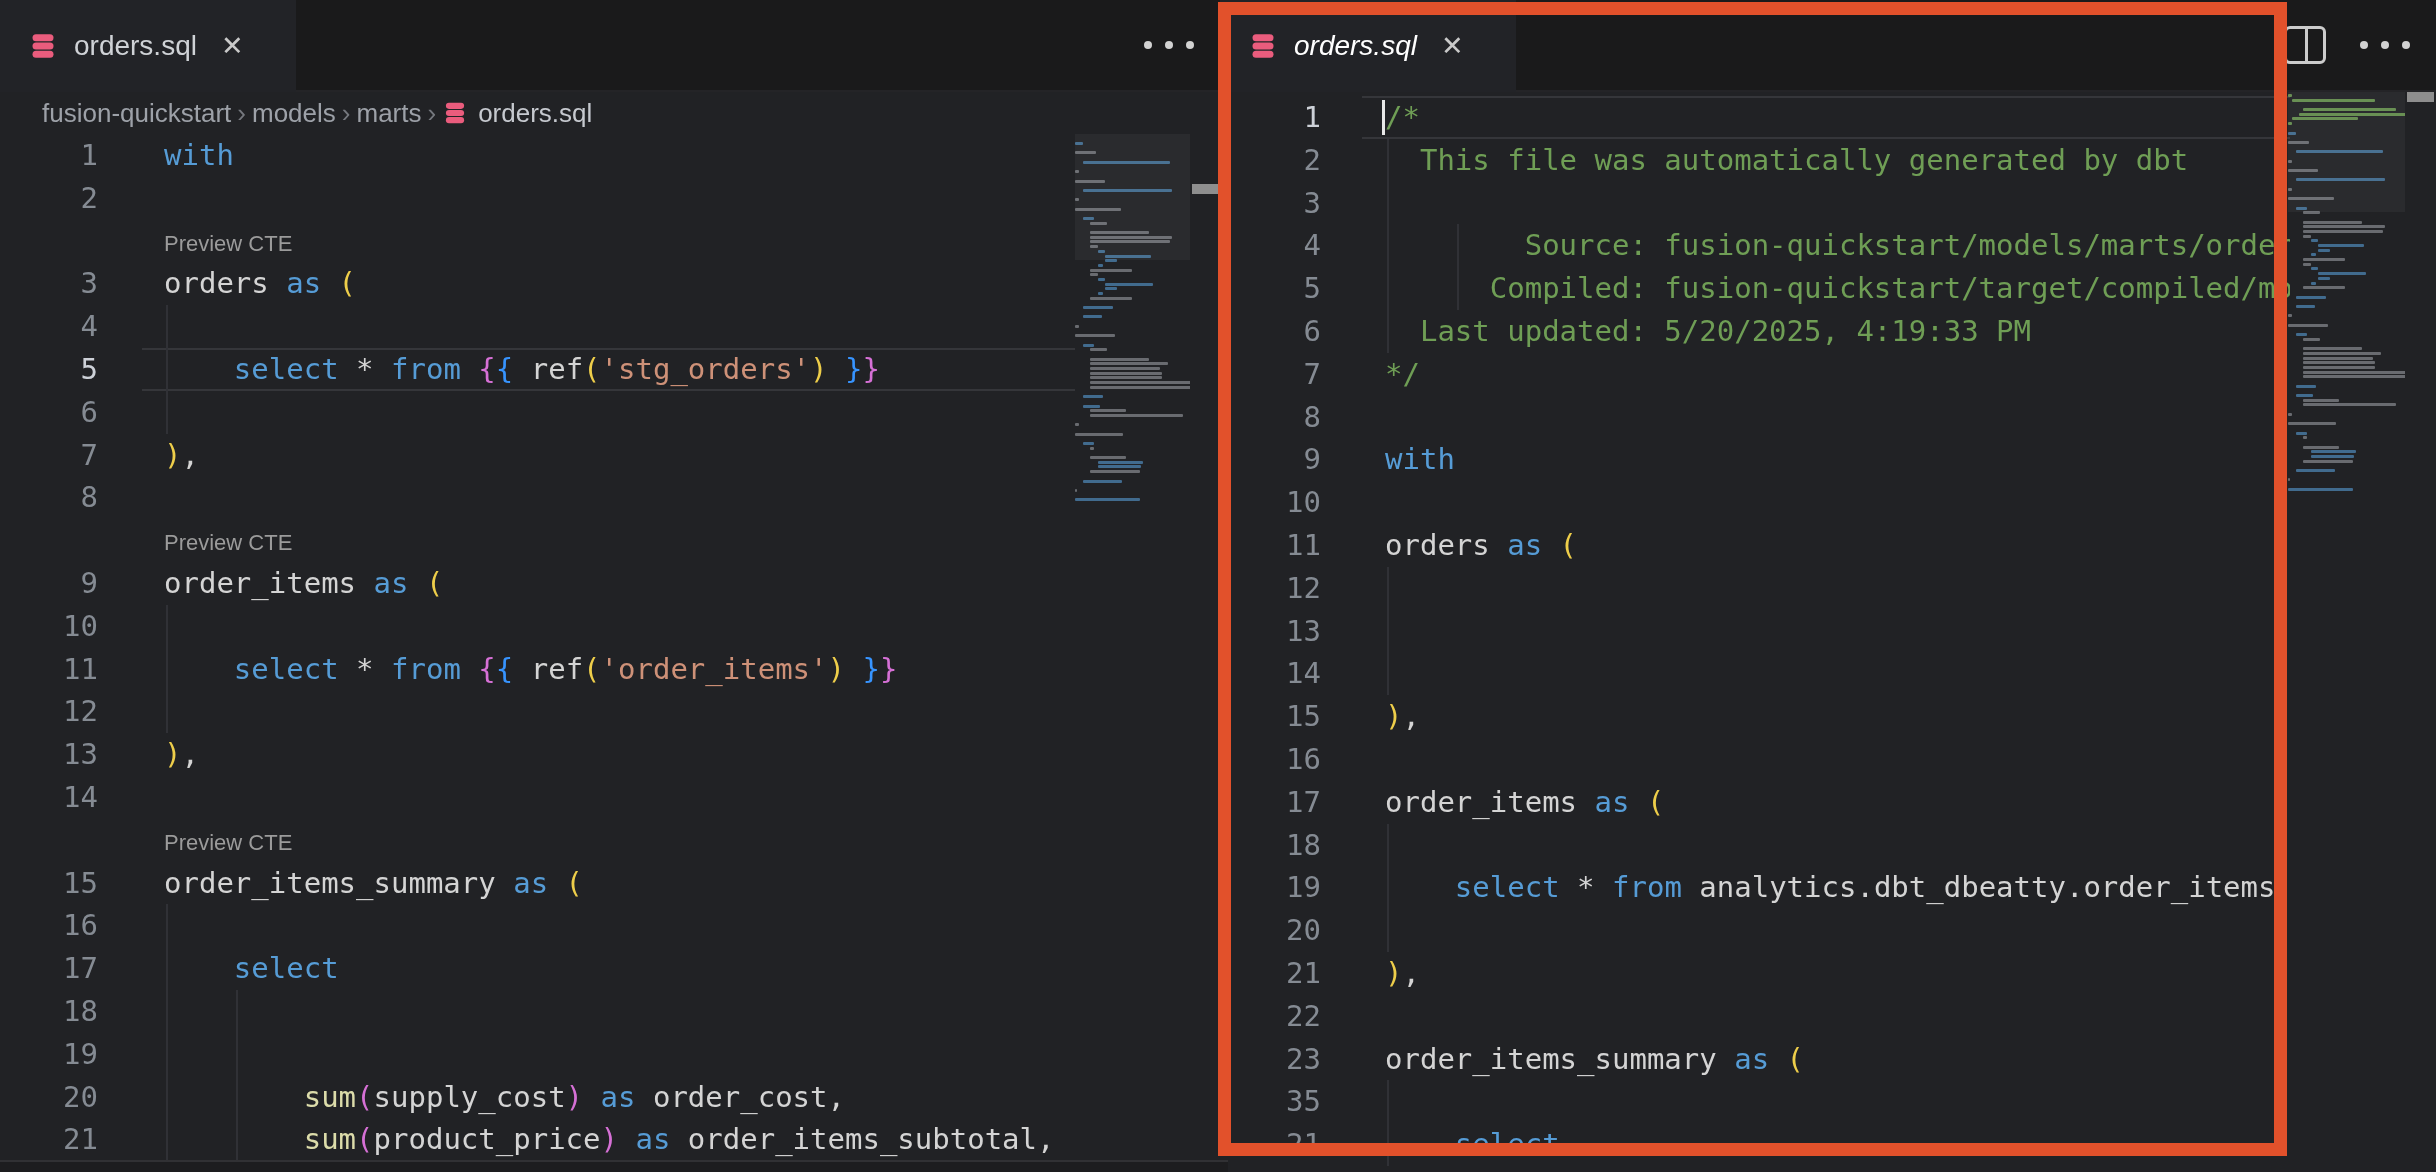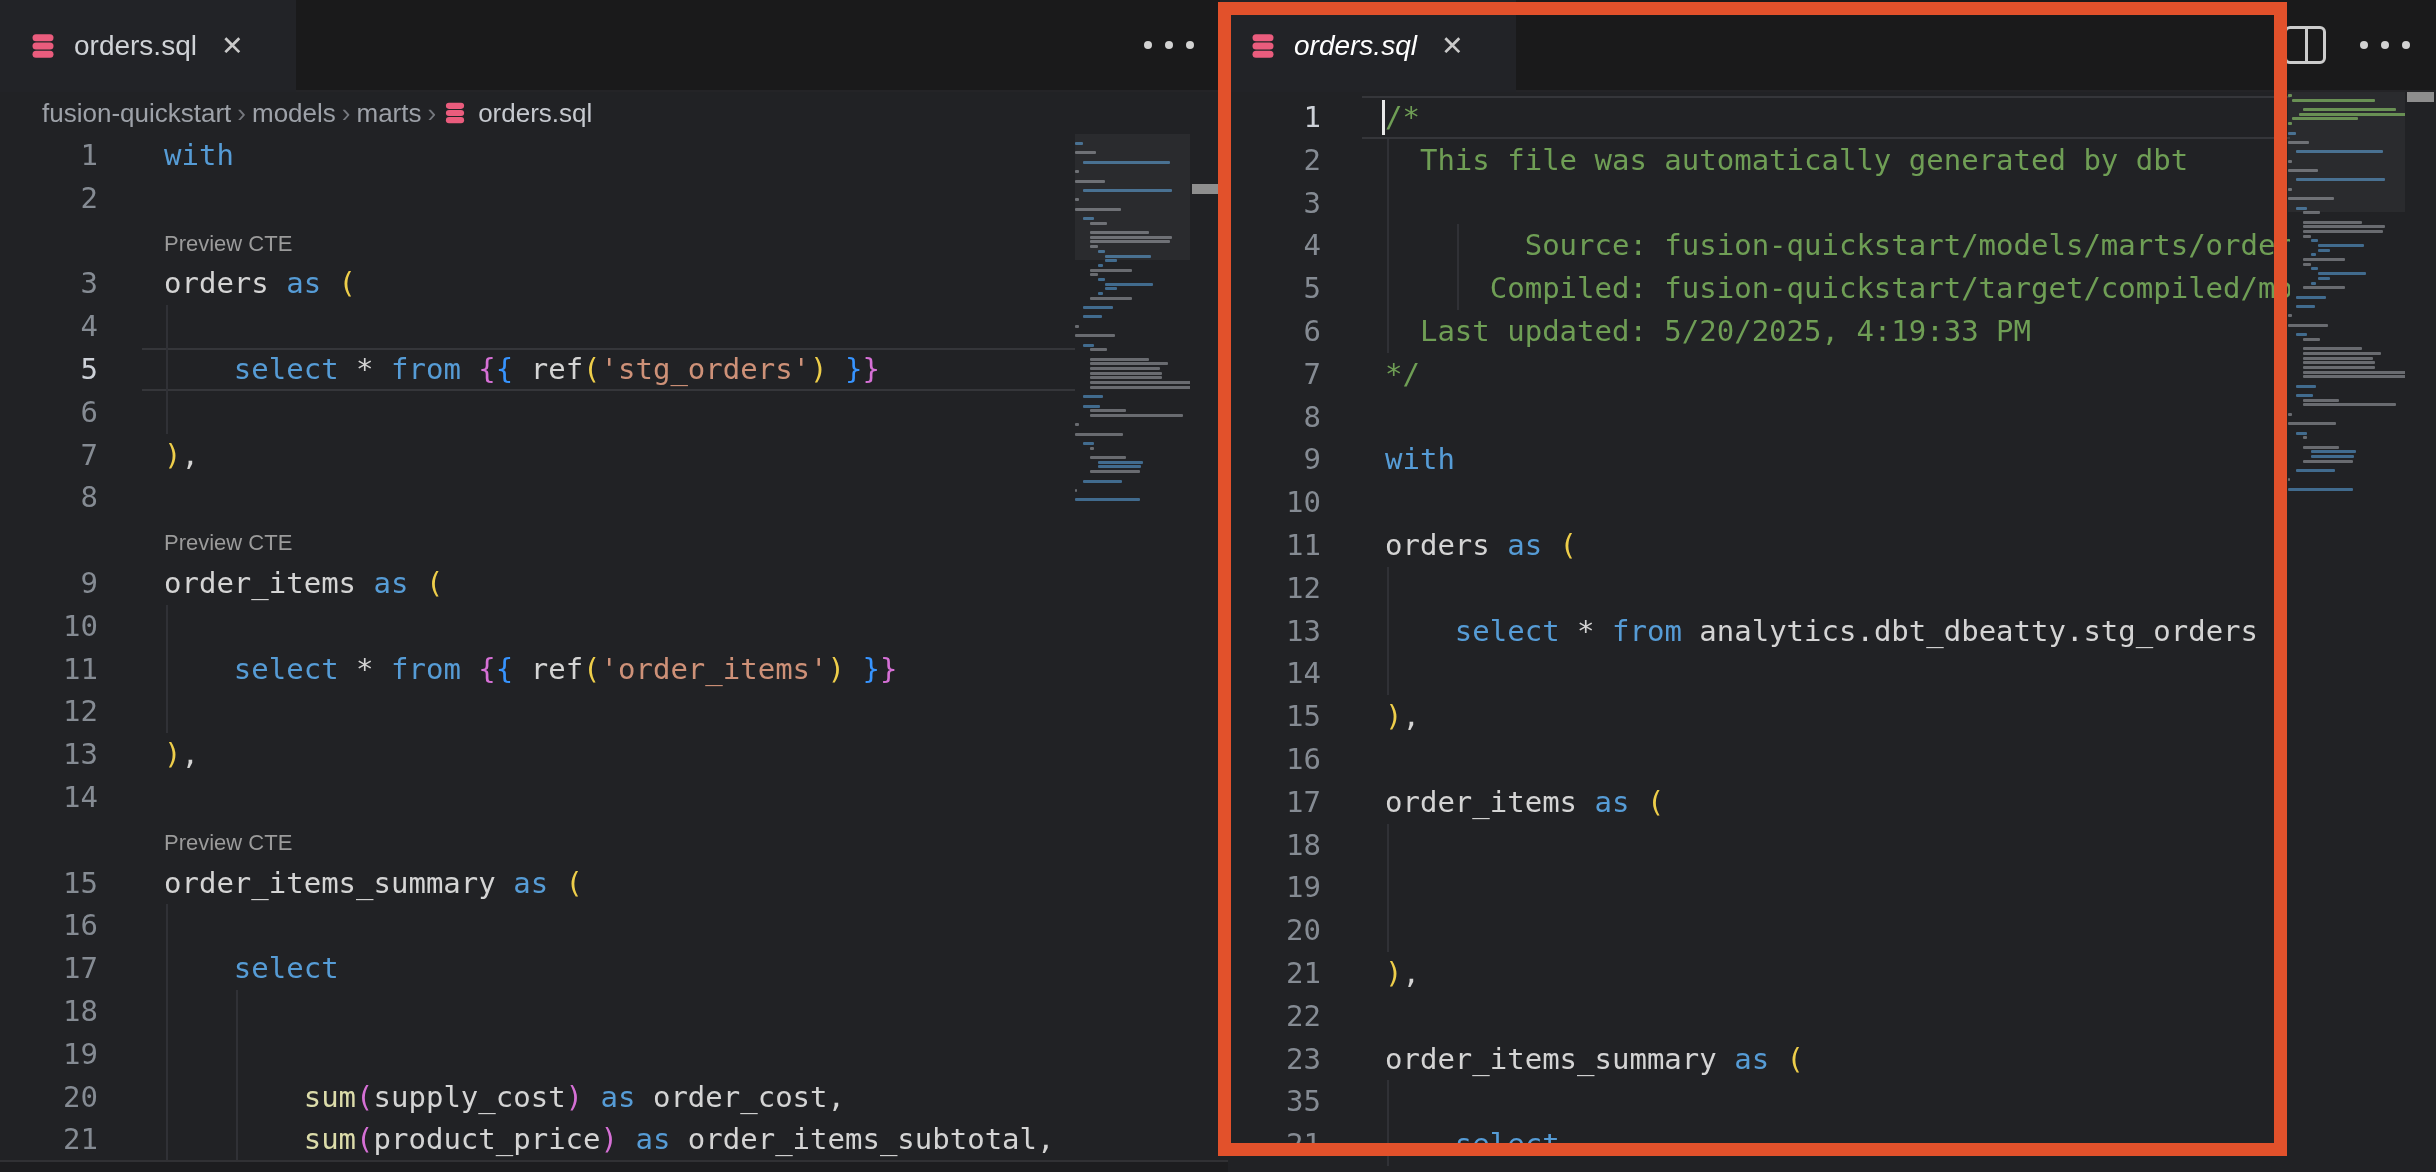--- a/index.html
+++ b/index.html
@@ -426,27 +426,27 @@
           <div class="row"><div class="guide" style="left: 167px;"></div><div class="gutter">3</div><div class="codetext"></div></div>
           <div class="row"><div class="guide" style="left: 167px;"></div><div class="guide" style="left: 237px;"></div><div class="gutter">4</div><div class="codetext"><span class="tk-cm">        Source: fusion-quickstart/models/marts/orders.sql</span></div></div>
           <div class="row"><div class="guide" style="left: 167px;"></div><div class="guide" style="left: 237px;"></div><div class="gutter">5</div><div class="codetext"><span class="tk-cm">      Compiled: fusion-quickstart/target/compiled/models/marts/orders.sql</span></div></div>
           <div class="row"><div class="guide" style="left: 167px;"></div><div class="gutter">6</div><div class="codetext"><span class="tk-cm">  Last updated: 5/20/2025, 4:19:33 PM</span></div></div>
           <div class="row"><div class="gutter">7</div><div class="codetext"><span class="tk-cm">*/</span></div></div>
           <div class="row"><div class="gutter">8</div><div class="codetext"></div></div>
           <div class="row"><div class="gutter">9</div><div class="codetext"><span class="tk-kw">with</span></div></div>
           <div class="row"><div class="gutter">10</div><div class="codetext"></div></div>
           <div class="row"><div class="gutter">11</div><div class="codetext"><span class="tk-fg">orders </span><span class="tk-kw">as</span><span class="tk-fg"> </span><span class="tk-b1">(</span></div></div>
           <div class="row"><div class="guide" style="left: 167px;"></div><div class="gutter">12</div><div class="codetext"></div></div>
-          <div class="row"><div class="guide" style="left: 167px;"></div><div class="gutter">13</div><div class="codetext"><span class="tk-fg">    </span><span class="tk-kw">select</span><span class="tk-fg"> * </span><span class="tk-kw">from</span><span class="tk-fg"> analytics.dbt_dbeatty.stg_orders</span></div></div>
+          <div class="row"><div class="guide" style="left: 167px;"></div><div class="gutter">13</div></div>
           <div class="row"><div class="guide" style="left: 167px;"></div><div class="gutter">14</div><div class="codetext"></div></div>
           <div class="row"><div class="gutter">15</div><div class="codetext"><span class="tk-b1">)</span><span class="tk-fg">,</span></div></div>
           <div class="row"><div class="gutter">16</div><div class="codetext"></div></div>
           <div class="row"><div class="gutter">17</div><div class="codetext"><span class="tk-fg">order_items </span><span class="tk-kw">as</span><span class="tk-fg"> </span><span class="tk-b1">(</span></div></div>
           <div class="row"><div class="guide" style="left: 167px;"></div><div class="gutter">18</div><div class="codetext"></div></div>
-          <div class="row"><div class="guide" style="left: 167px;"></div><div class="gutter">19</div></div>
+          <div class="row"><div class="guide" style="left: 167px;"></div><div class="gutter">19</div><div class="codetext"><span class="tk-fg">    </span><span class="tk-kw">select</span><span class="tk-fg"> * </span><span class="tk-kw">from</span><span class="tk-fg"> analytics.dbt_dbeatty.order_items</span></div></div>
           <div class="row"><div class="guide" style="left: 167px;"></div><div class="gutter">20</div><div class="codetext"></div></div>
           <div class="row"><div class="gutter">21</div><div class="codetext"><span class="tk-b1">)</span><span class="tk-fg">,</span></div></div>
           <div class="row"><div class="gutter">22</div><div class="codetext"></div></div>
           <div class="row"><div class="gutter">23</div><div class="codetext"><span class="tk-fg">order_items_summary </span><span class="tk-kw">as</span><span class="tk-fg"> </span><span class="tk-b1">(</span></div></div>
           <div class="row"><div class="guide" style="left: 167px;"></div><div class="gutter">35</div><div class="codetext"></div></div>
           <div class="row"><div class="guide" style="left: 167px;"></div><div class="gutter">21</div><div class="codetext"><span class="tk-fg">    </span><span class="tk-kw">select</span></div></div>
         </div>
       <div class="minimap" style="padding-top: 2px;">
           <div class="mm-line">
             <div class="mm-bar" style="margin-left: 0px; width: 3.8px; background: rgba(111, 158, 85, 0.85);"></div>

